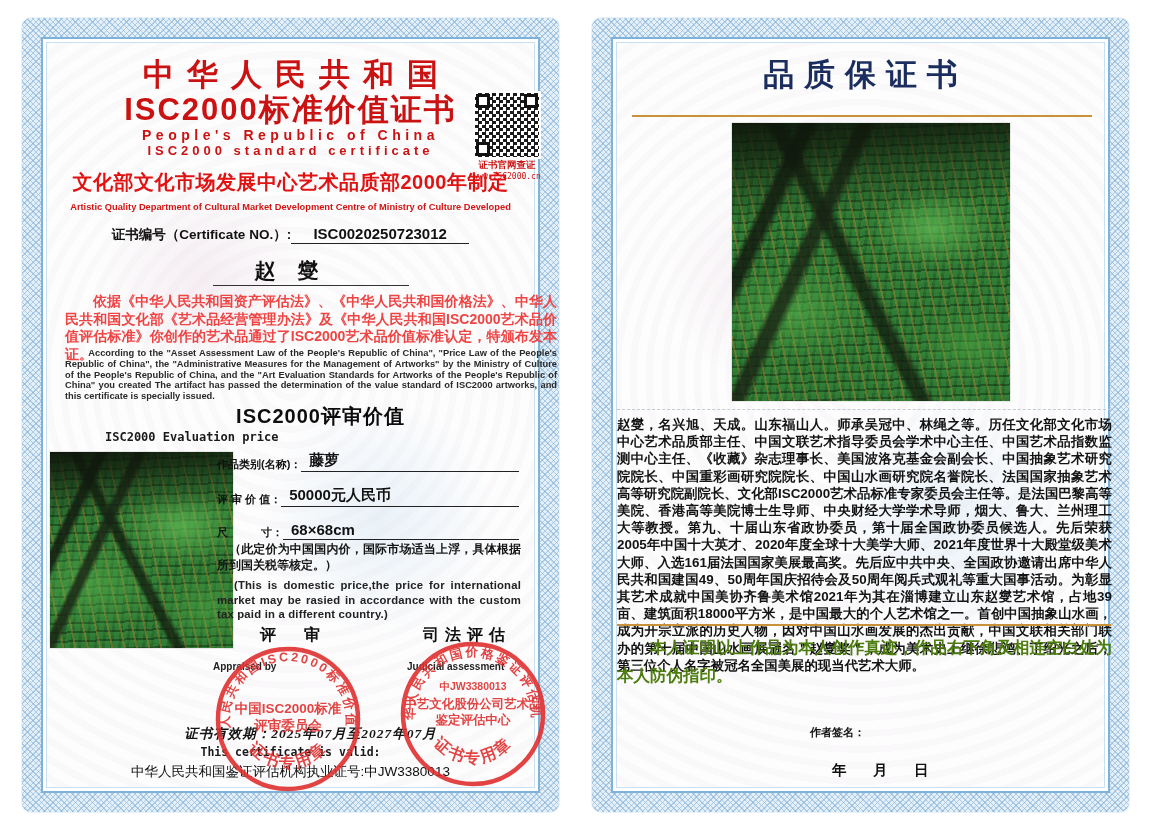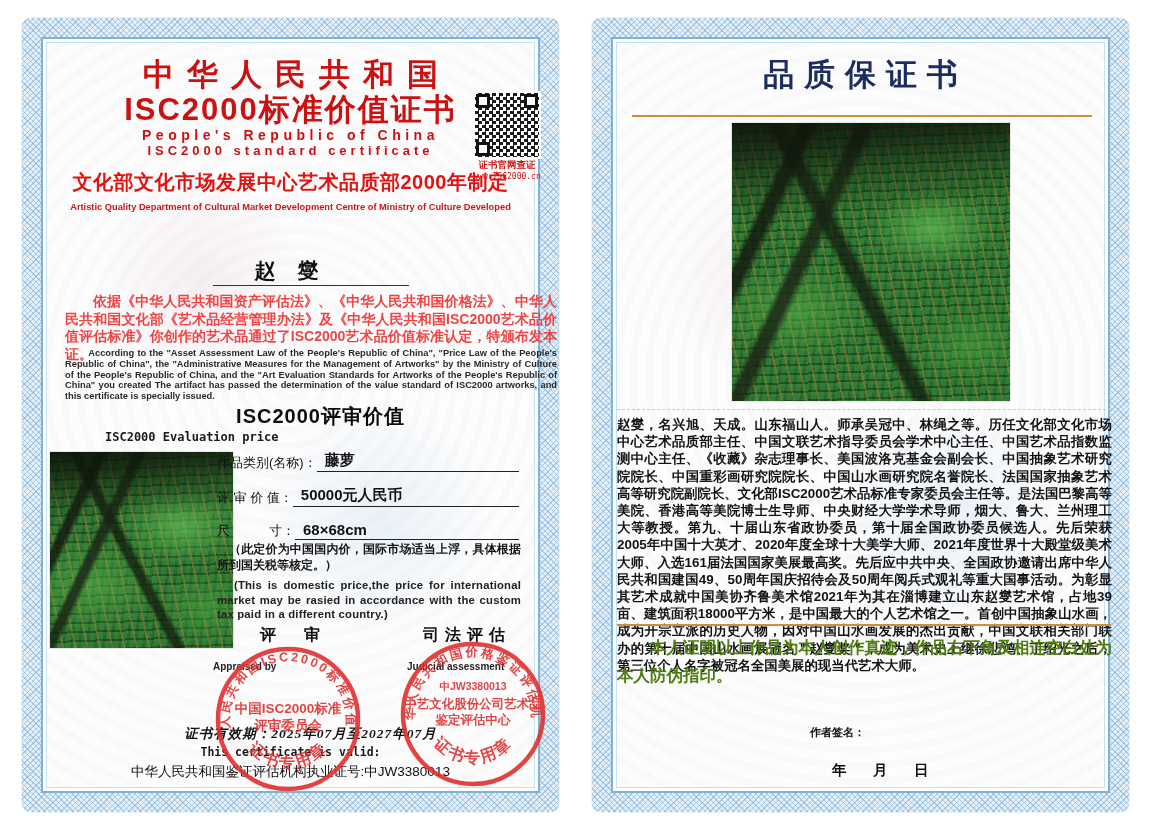--- a/index.html
+++ b/index.html
@@ -58,21 +58,21 @@
       radial-gradient(90px 55px at 72% 38%, rgba(96,186,84,.75), transparent 70%),
       radial-gradient(110px 70px at 22% 68%, rgba(86,176,74,.6), transparent 70%),
       radial-gradient(80px 55px at 86% 80%, rgba(76,166,66,.55), transparent 70%),
       repeating-linear-gradient(78deg, rgba(172,128,46,.45) 0 2px, transparent 2px 12px),
       repeating-linear-gradient(178deg, rgba(8,26,8,.38) 0 2px, rgba(58,138,58,.30) 2px 5px, transparent 5px 9px),
       repeating-linear-gradient(96deg, rgba(28,76,28,.4) 0 3px, transparent 3px 8px);
     box-shadow:0 0 0 1px rgba(0,0,0,.08);}
   .paint-left{left:5px;top:411px;width:183px;height:196px;}
   .fields{left:172px;top:410px;width:302px;}
   .frow{display:flex;align-items:flex-end;margin-bottom:14px;color:#111;}
-  .flabel{font-size:13px;font-weight:normal;white-space:nowrap;}
+  .flabel{font-size:11px;font-weight:bold;white-space:nowrap;}
   .fvalue{flex:1;font-size:15px;font-weight:bold;border-bottom:1.5px solid #222;padding:0 4px 1px 8px;}
   .note-cn{left:172px;top:500px;width:304px;font-size:12px;font-weight:bold;color:#151515;
     line-height:16px;text-align:justify;text-indent:1em;}
   .note-en{left:172px;top:537px;width:304px;font-size:11.3px;font-weight:bold;color:#222;
     line-height:14.5px;text-align:justify;text-indent:1.5em;letter-spacing:.2px;}
   .sec-label{font-size:16px;font-weight:bold;color:#111;letter-spacing:6px;}
   .lab-appr{left:175px;top:584px;margin-left:40px;}
   .lab-jud{left:378px;top:584px;}
   .small-en{font-size:10px;font-weight:bold;color:#222;}
   .appr-en{left:168px;top:620px;}
@@ -121,20 +121,24 @@
           <div class="finder f2"></div>
           <div class="finder f3"></div>
         </div>
         <div class="qr-cap1 t-red">证书官网查证</div>
         <div class="qr-cap2 t-red">www.ISC2000.cn</div>
       </div>
 
       <div class="abs ctr dept-cn">文化部文化市场发展中心艺术品质部2000年制定</div>
       <div class="abs ctr dept-en">Artistic Quality Department of Cultural Market Development Centre of Ministry of Culture Developed</div>
 
+      <div class="abs certno-row">
+        <span class="certno-label">证书编号（Certificate NO.）:</span>
+        <span class="certno-value">ISC0020250723012</span>
+      </div>
 
       <div class="abs ctr artist">赵 燮</div>
       <div class="abs artist-line"></div>
 
       <div class="abs body-cn">依据《中华人民共和国资产评估法》、《中华人民共和国价格法》、中华人民共和国文化部《艺术品经营管理办法》及《中华人民共和国ISC2000艺术品价值评估标准》你创作的艺术品通过了ISC2000艺术品价值标准认定，特颁布发本证。</div>
       <div class="abs body-en">According to the "Asset Assessment Law of the People's Republic of China", "Price Law of the People's Republic of China", the "Administrative Measures for the Management of Artworks" by the Ministry of Culture of the People's Republic of China, and the "Art Evaluation Standards for Artworks of the People's Republic of China" you created The artifact has passed the determination of the value standard of ISC2000 artworks, and this certificate is specially issued.</div>
 
       <div class="abs eval-cn">ISC2000评审价值</div>
       <div class="abs eval-en">ISC2000 Evaluation price</div>
 

